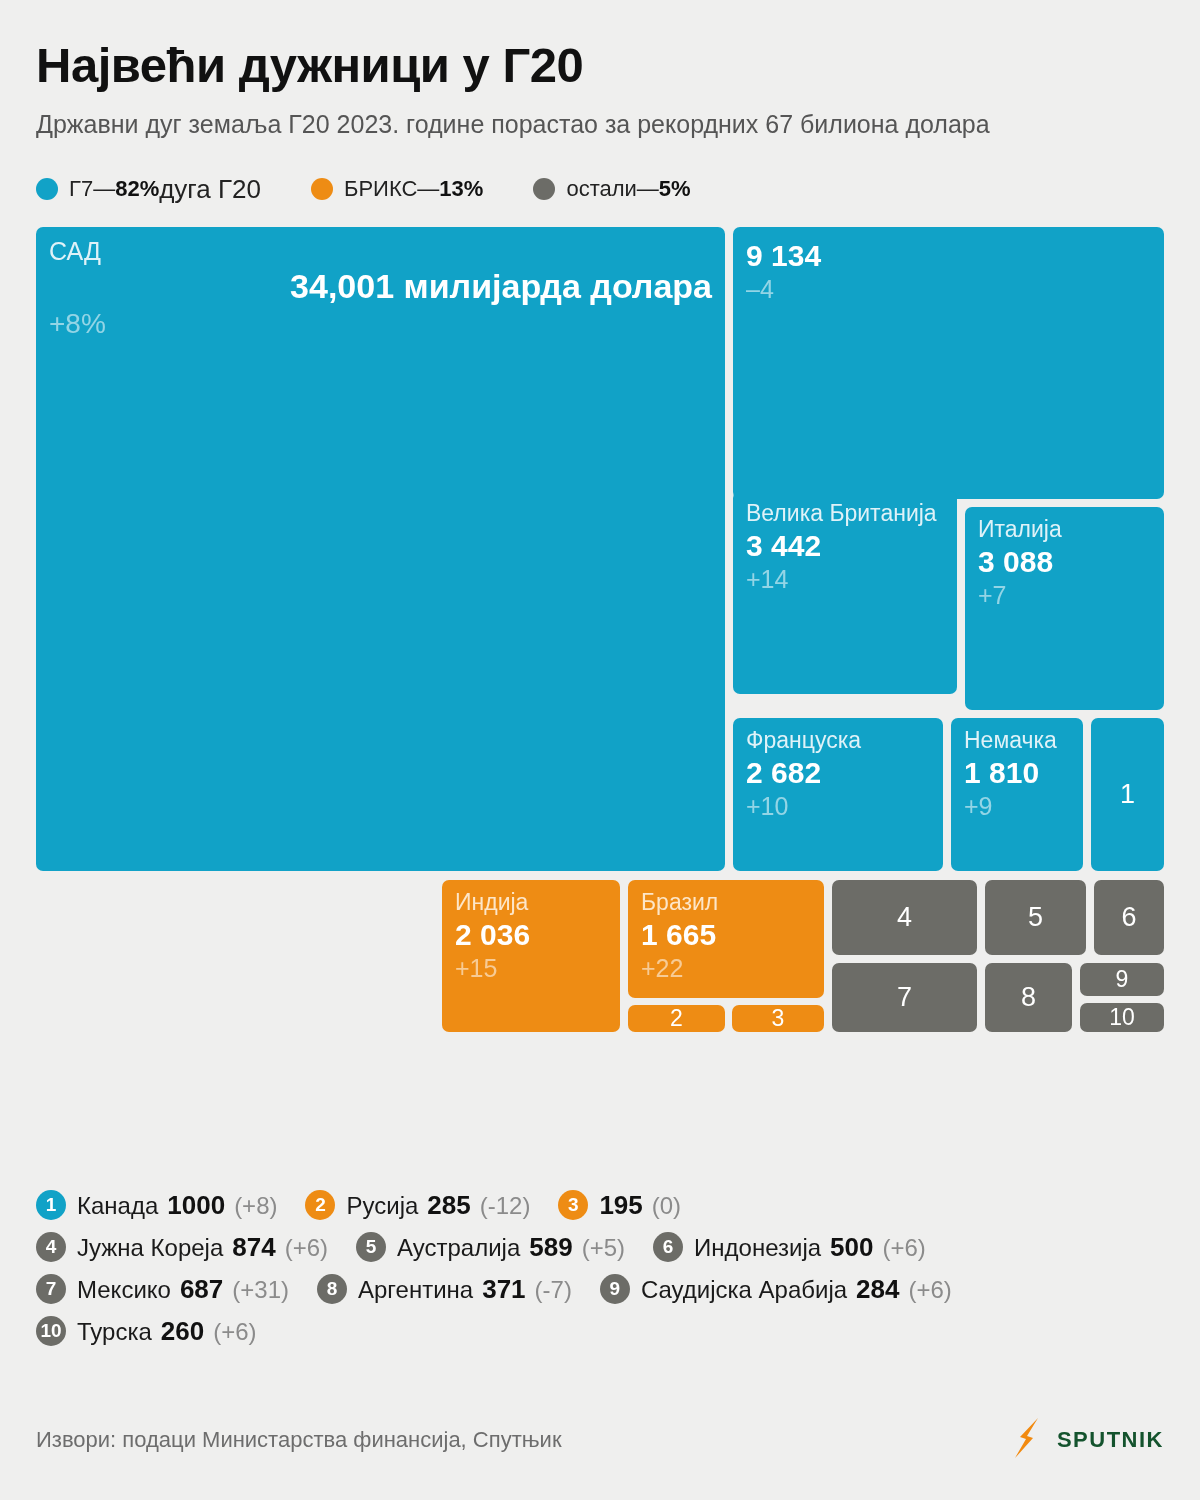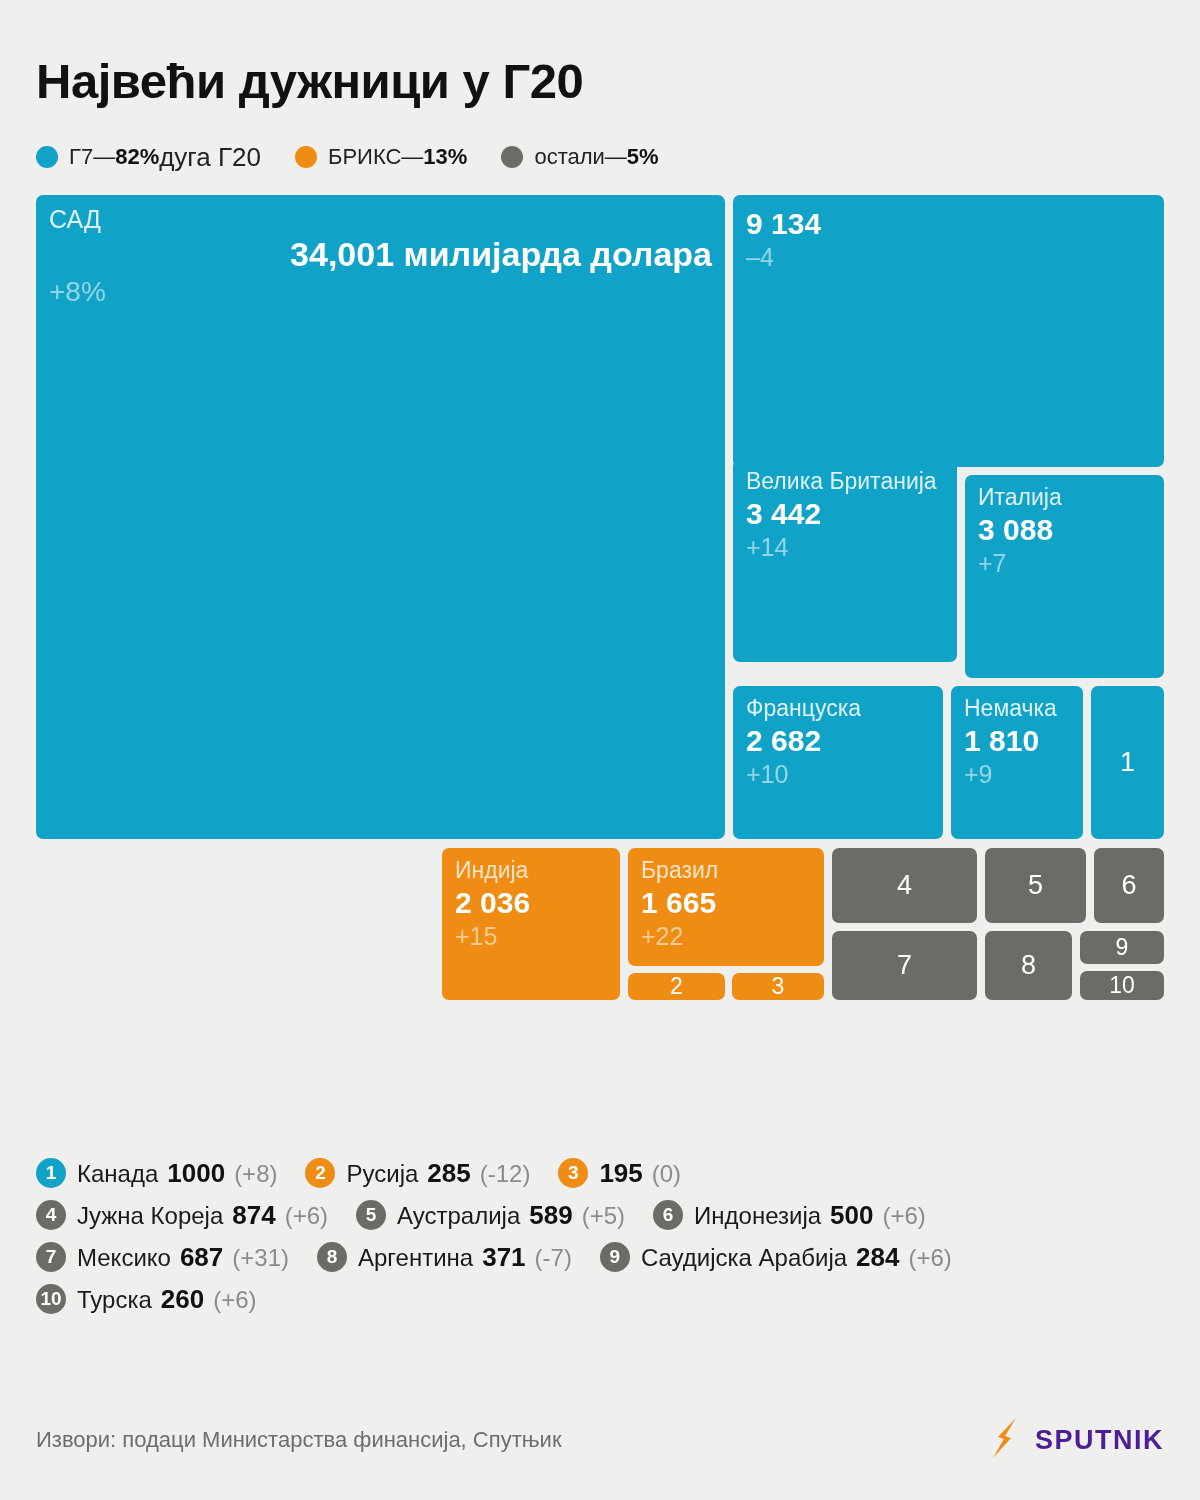--- a/index.html
+++ b/index.html
@@ -4,34 +4,34 @@
 <style>
   html, body { margin:0; padding:0; }
   body {
     width:1200px; height:1500px;
     background:#efefee;
     font-family:"Liberation Sans", sans-serif;
     color:#1a1a1a;
     overflow:hidden;
     position:relative;
   }
-  .page { position:absolute; inset:0; padding:16px 36px; box-sizing:border-box; }
+  .page { position:absolute; inset:0; padding:0 36px; box-sizing:border-box; }
 
   
   .title {
     font-size:49px; font-weight:bold; letter-spacing:-0.5px;
     margin:40px 0 0 0; line-height:1.06; color:#111;
   }
   .subtitle {
     font-size:25px; color:#555; line-height:1.28; margin-top:16px;
     max-width:1090px; font-weight:400;
   }
 
   
-  .legend { display:flex; align-items:center; margin-top:34px; gap:0; }
+  .legend { display:flex; align-items:center; margin-top:34px; gap:16px; }
   .legend-item { display:flex; align-items:center; margin-right:34px; }
   .legend-dot { width:22px; height:22px; border-radius:50%; margin-right:11px; flex:none; }
   .legend-label { font-size:22px; color:#222; }
   .legend-pct { font-size:22px; font-weight:bold; color:#111; }
   .legend-suffix { font-size:26px; color:#222;text-align:right; }
 
   
   .treemap { position:relative; width:1128px; height:933px; margin-top:22px; }
   .tile {
     position:absolute; border-radius:7px; box-sizing:border-box;
@@ -72,28 +72,29 @@
   .key-chg  { font-size:24px; color:#8b8b8b; }
 
   
   .footer {
     position:absolute; left:36px; right:36px; bottom:38px;
     display:flex; align-items:center; justify-content:space-between;
   }
   .source { font-size:22px; color:#6d6d6d; }
   .logo { display:flex; align-items:center; }
   .logo-mark { margin-right:9px; }
-  .logo-text { font-size:27px; font-weight:bold; letter-spacing:1.5px; color:#4c1d95;margin-left:6px; }
+  .logo-text { font-size:22px; font-weight:bold; letter-spacing:1.5px; color:#14532d;margin-left:6px; }
 </style>
 </head>
 <body>
 
 <div class="page">
 
   <h1 class="title">Највећи дужници у Г20</h1>
+  <div class="subtitle">Државни дуг земаља Г20 2023. године порастао за рекордних 67 билиона долара</div>
 
   <div class="legend">
     <div class="legend-item">
       <span class="legend-dot" style="background:#11a2c7"></span>
       <span class="legend-label">Г7</span>
       <span class="legend-label">— </span>
       <span class="legend-pct">82%</span>
       <span class="legend-suffix">дуга Г20</span>
     </div>
     <div class="legend-item">

